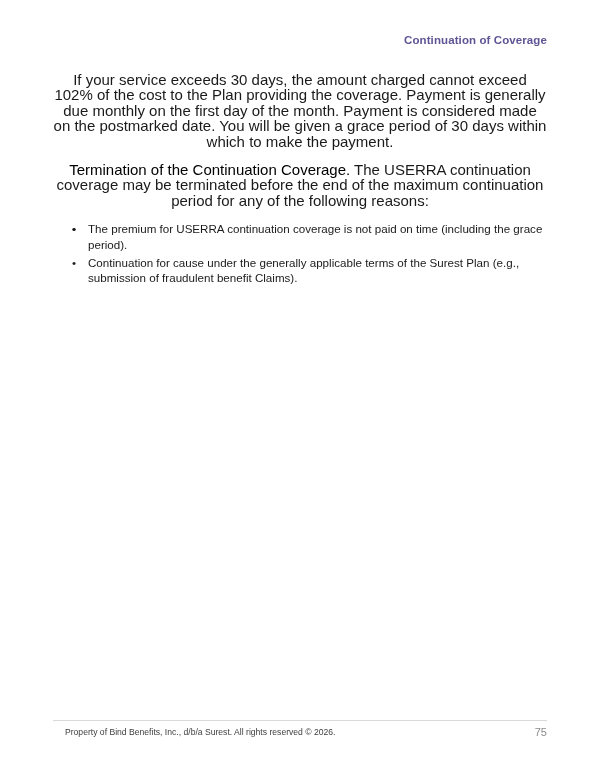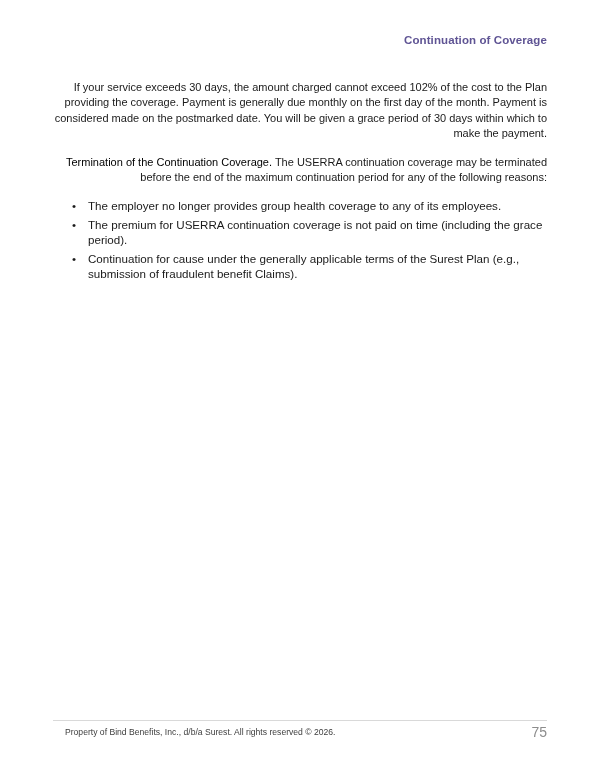--- a/index.html
+++ b/index.html
@@ -38,24 +38,24 @@
 
   
   .content {
     position: absolute;
     top: 68px;
     left: 53px;
     width: 494px;
   }
 
   p.para {
-    margin: 12px 0 13px 0;
-    font-size: 11px;
+    margin: 4px 0 13px 0;
+    font-size: 15px;
     line-height: 15.4px;
-    text-align: right;
+    text-align: center;
     color: #1a1a1a;
   }
   p.para:last-child { margin-bottom: 0; }
 
   .lead-bold {
     font-weight: normal;
     color: #000000;
   }
 
   
@@ -100,42 +100,41 @@
     align-items: center;
     justify-content: space-between;
     padding-left: 12px;
   }
   .footer-text {
     font-size: 8.6px;
     line-height: 11px;
     color: #3d3d3d;
   }
   .footer-page {
-    font-size: 14px;
+    font-size: 11px;
     line-height: 11px;
     color: #8c8c8c;
   }
 </style>
 </head>
 <body>
 
 <div class="page">
 
   <div class="running-header">Continuation of Coverage</div>
 
   <div class="content">
 
     <p class="para"><span>If your service exceeds 30 days, the amount charged cannot exceed 102% of the cost to the Plan providing the coverage. Payment is generally due monthly on the first day of the month. Payment is considered made on the postmarked date. You will be given a grace period of 30 days within which to make the payment.</span></p>
 
     <p class="para"><span class="lead-bold">Termination of the Continuation Coverage.</span><span> The USERRA continuation coverage may be terminated before the end of the maximum continuation period for any of the following reasons:</span></p>
 
     <ul class="bullets">
       <li>
         <span class="dot">•</span>
-        <span>The employer no longer provides group health coverage to any of its employees.</span>
       </li>
       <li>
         <span class="dot">•</span>
         <span>The premium for USERRA continuation coverage is not paid on time (including the grace period).</span>
       </li>
       <li>
         <span class="dot">•</span>
         <span>Continuation for cause under the generally applicable terms of the Surest Plan (e.g., submission of fraudulent benefit Claims).</span>
       </li>
     </ul>

